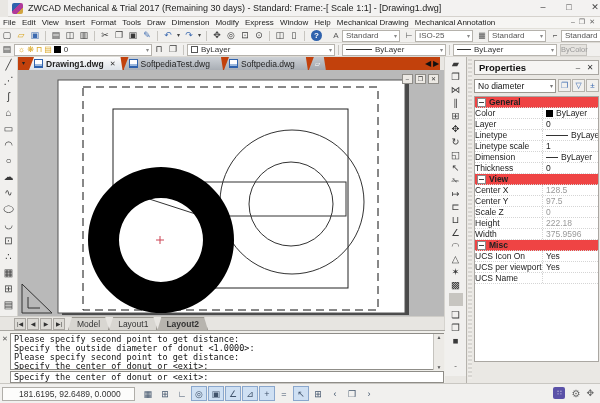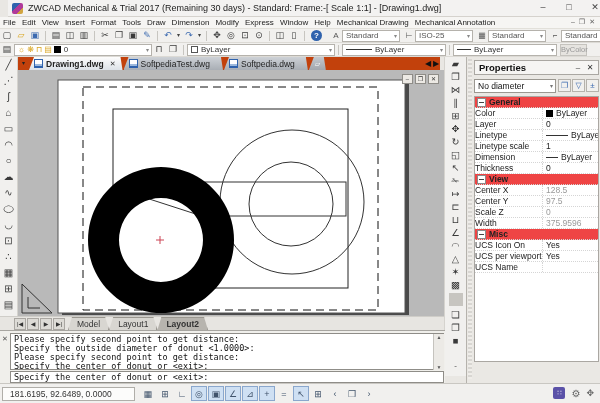--- a/index.html
+++ b/index.html
@@ -75,21 +75,21 @@
 
 .cmdwin{position:absolute;left:0;top:330px;width:445px;height:53px;background:#f0efeb;border-top:1px solid #a7a5a0}
 .cmdclose{position:absolute;left:2px;top:4px;font-size:7px;color:#555}
 .cmdhist{position:absolute;left:10px;top:2px;width:434px;height:37px;background:#fff;border:1px solid #8f8d88;font-family:"DejaVu Sans Mono",monospace;font-size:8.5px;line-height:9px;padding:1px 14px 1px 3px;color:#111;overflow:hidden}
 .cmdline{white-space:nowrap}
 .cmdsb{position:absolute;right:0;top:0;width:11px;height:100%;background:#eceae6;border-left:1px solid #c5c3be;display:flex;flex-direction:column;justify-content:space-between;font-size:5px;color:#555;text-align:center}
 .cmdinput{position:absolute;left:10px;top:40px;width:434px;height:12px;background:#fff;border:1px solid #8f8d88;font-family:"DejaVu Sans Mono",monospace;font-size:8.5px;line-height:10px;padding:0 3px;color:#111;white-space:nowrap}
 
 
 .statusbar{position:absolute;left:0;top:383px;width:600px;height:20px;background:#f1f0ee;border-top:1px solid #c9c7c2}
-.coords{position:absolute;left:2px;top:3px;width:133px;height:14px;background:#fcfcfb;border:1px solid #b0aea9;font-size:8.5px;line-height:12px;padding-left:7px;color:#333}
+.coords{position:absolute;left:2px;top:3px;width:133px;height:14px;background:#fcfcfb;border:1px solid #b0aea9;font-size:8.5px;line-height:12px;padding-left:16px;color:#333}
 .toggles{position:absolute;left:140px;top:2px;display:flex;gap:1px}
 .sbtn{width:16px;height:15px;line-height:14px;text-align:center;font-size:9px;color:#40536b;border:1px solid transparent}
 .sbtn.on{background:#cfe0f3;border-color:#8aa7cd}
 .sright{position:absolute;right:6px;top:3px;display:flex;gap:6px;align-items:center}
 .softlock{width:12px;height:12px;background:#5b52a8;border-radius:2px;color:#fff;font-size:7px;line-height:12px;text-align:center}
 .sgear{font-size:10px;color:#666}.sfull{font-size:9px;color:#666}
 
 
 .props{position:absolute;left:466px;top:57px;width:134px;height:326px;background:#eae8e4;border-left:1px solid #b5b2ac}
 .pgrab{position:absolute;left:1px;top:2px;width:4px;height:320px;background:repeating-linear-gradient(180deg,#d8d6d2 0 2px,#efede9 2px 4px)}
@@ -477,20 +477,24 @@
       </div>
       <div class="prow ro">
         <span class="lbl">Center Y</span>
         <span class="val">97.5</span>
       </div>
       <div class="prow ro">
         <span class="lbl">Scale Z</span>
         <span class="val">0</span>
       </div>
       <div class="prow ro">
+        <span class="lbl">Height</span>
+        <span class="val">222.18</span>
+      </div>
+      <div class="prow ro">
         <span class="lbl">Width</span>
         <span class="val">375.9596</span>
       </div>
       <div class="prow hdr">
         <span class="lbl">Misc</span>
 
       </div>
       <div class="prow">
         <span class="lbl">UCS Icon On</span>
         <span class="val">Yes</span>

